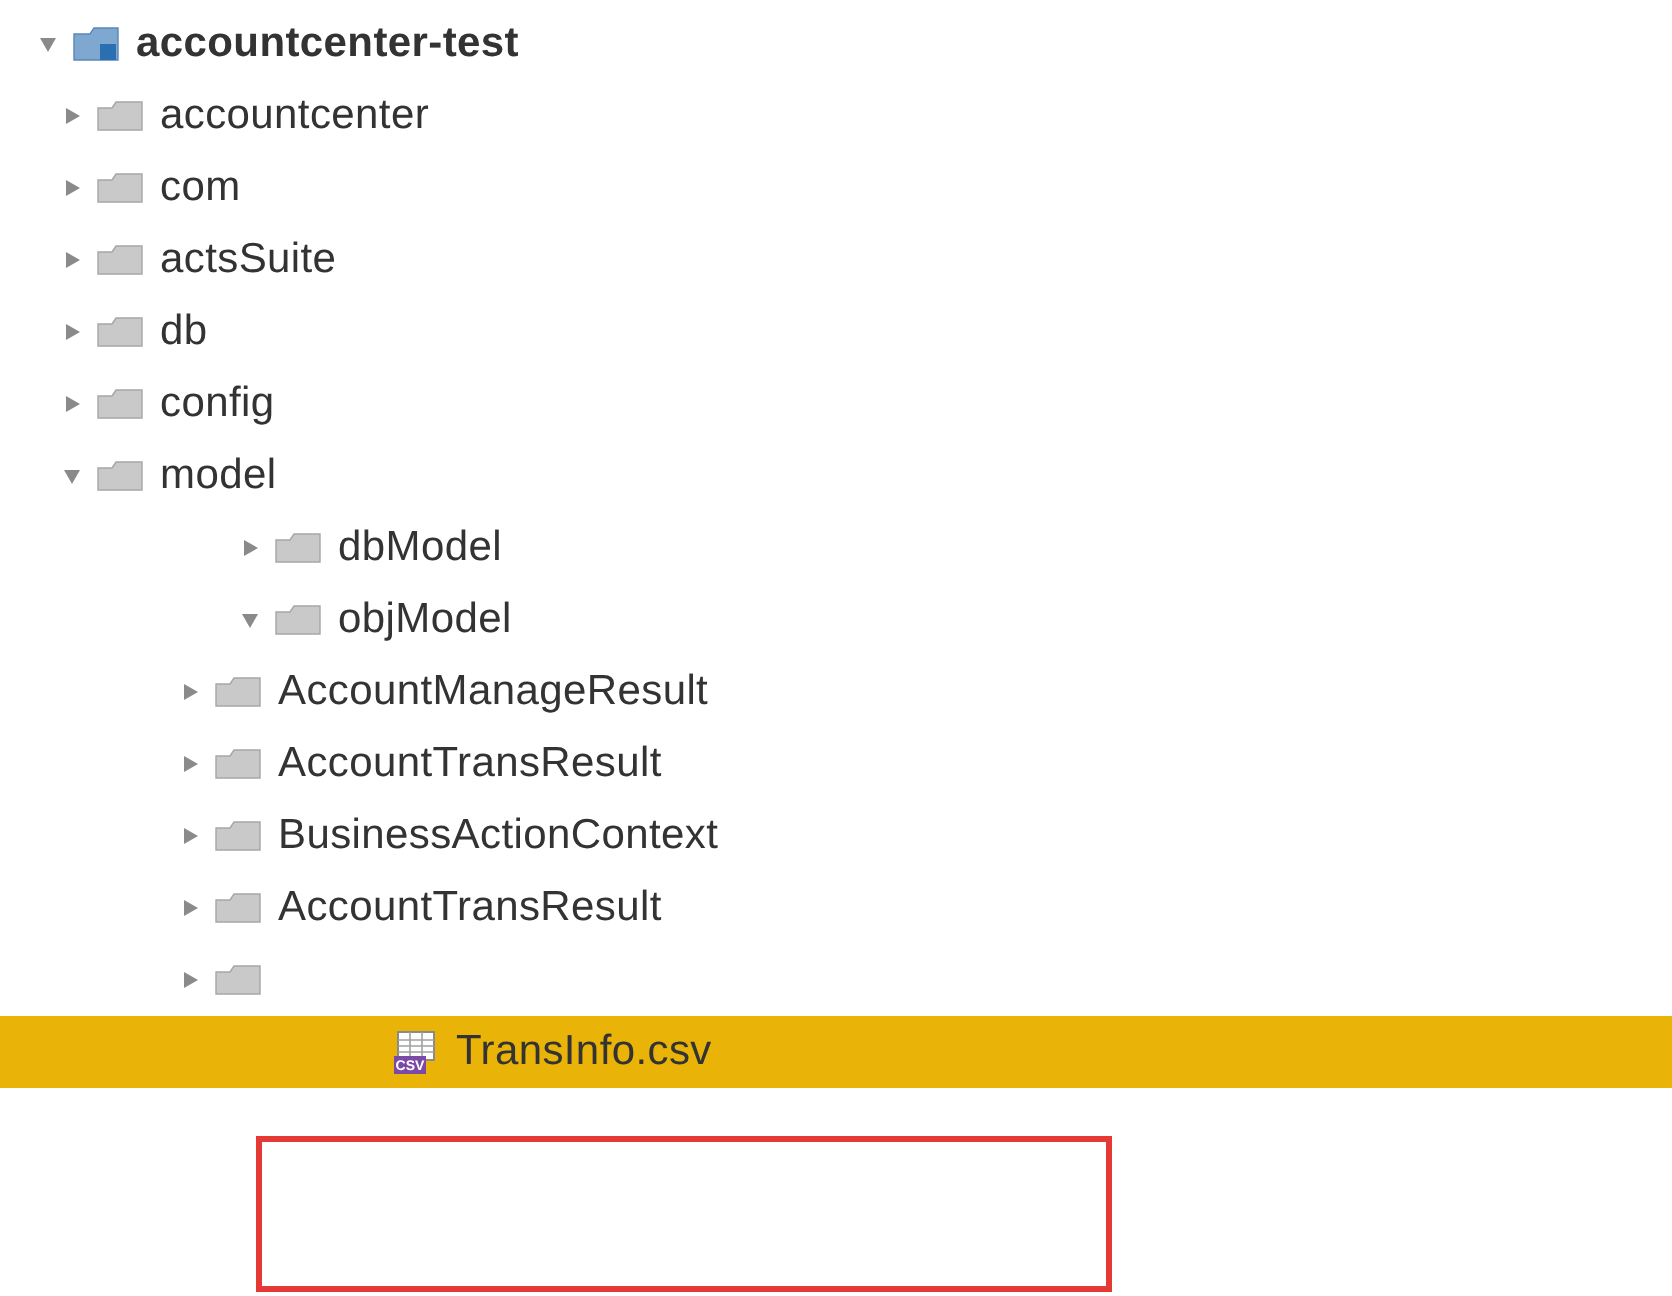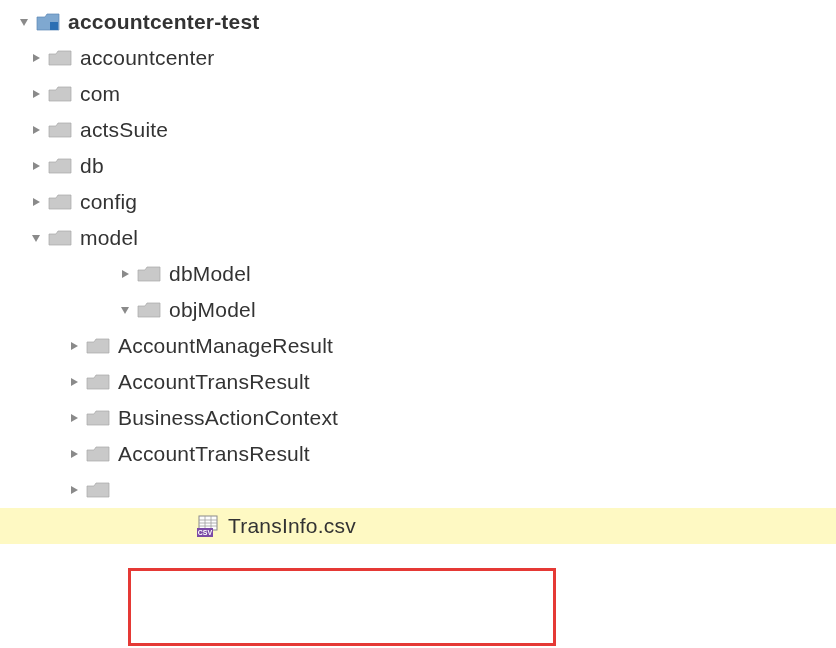--- a/index.html
+++ b/index.html
@@ -1,31 +1,31 @@
 <!DOCTYPE html>
 <html><head>
   <meta charset="utf-8">
   <style>
     * { box-sizing: border-box; margin: 0; padding: 0; }
     body { font-family: "Helvetica Neue", Arial, sans-serif; font-size: 20px; color: #333; background: #fff; width: 836px; }
     .tree { padding: 4px 0; }
     .row { display: flex; align-items: center; height: 36px; user-select: none; position: relative; }
-    .row.selected { background: #fef9c3; }
+    .row.selected { background: #eab308; }
     .chevron { width: 12px; height: 12px; flex-shrink: 0; display: flex; align-items: center; justify-content: center; margin-right: 6px; }
     .chevron svg { width: 10px; height: 10px; }
     .chev-spacer { width: 18px; flex-shrink: 0; }
     .icon { width: 24px; height: 20px; flex-shrink: 0; margin-right: 8px; display: flex; align-items: center; justify-content: center; }
     .label { white-space: nowrap; font-size: 21px; letter-spacing: 0.2px; }
     .bold { font-weight: 700; }
     .highlight-box { position: absolute; border: 3px solid #e53935; pointer-events: none; left: 128px; top: 568px; width: 428px; height: 78px; }
     
     .i0 { padding-left: 18px; text-align: right; }
     .i1 { padding-left: 30px; }
     .i2 { padding-left: 119px; }
-    .i3 { padding-left: 68px; }
+    .i3 { padding-left: 89px; }
     .i4 { padding-left: 178px; }
   </style>
 </head>
 <body>
 
 <div class="tree">
 
   <div class="row i0">
     <span class="chevron">
       <svg viewBox="0 0 10 10">

